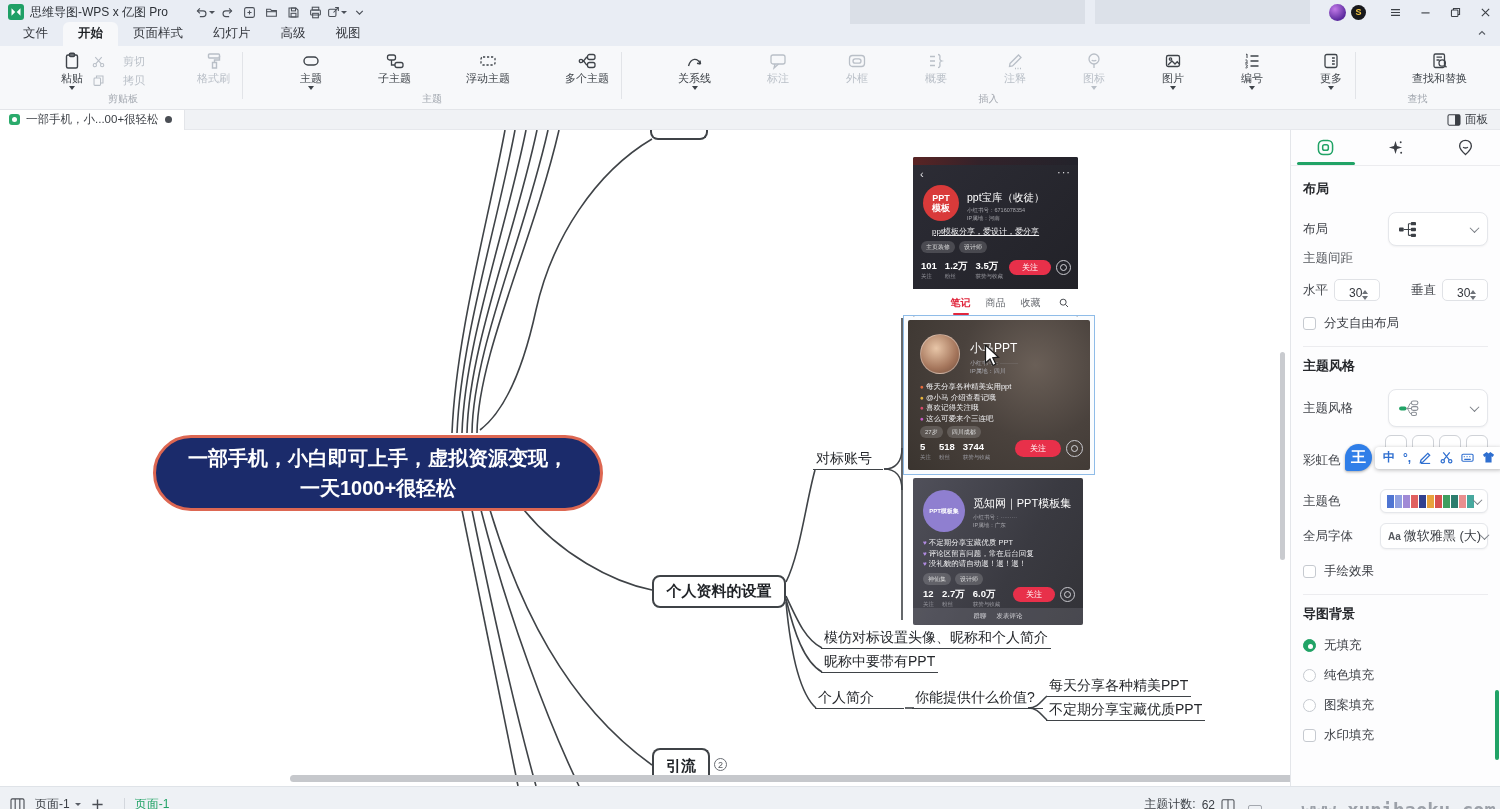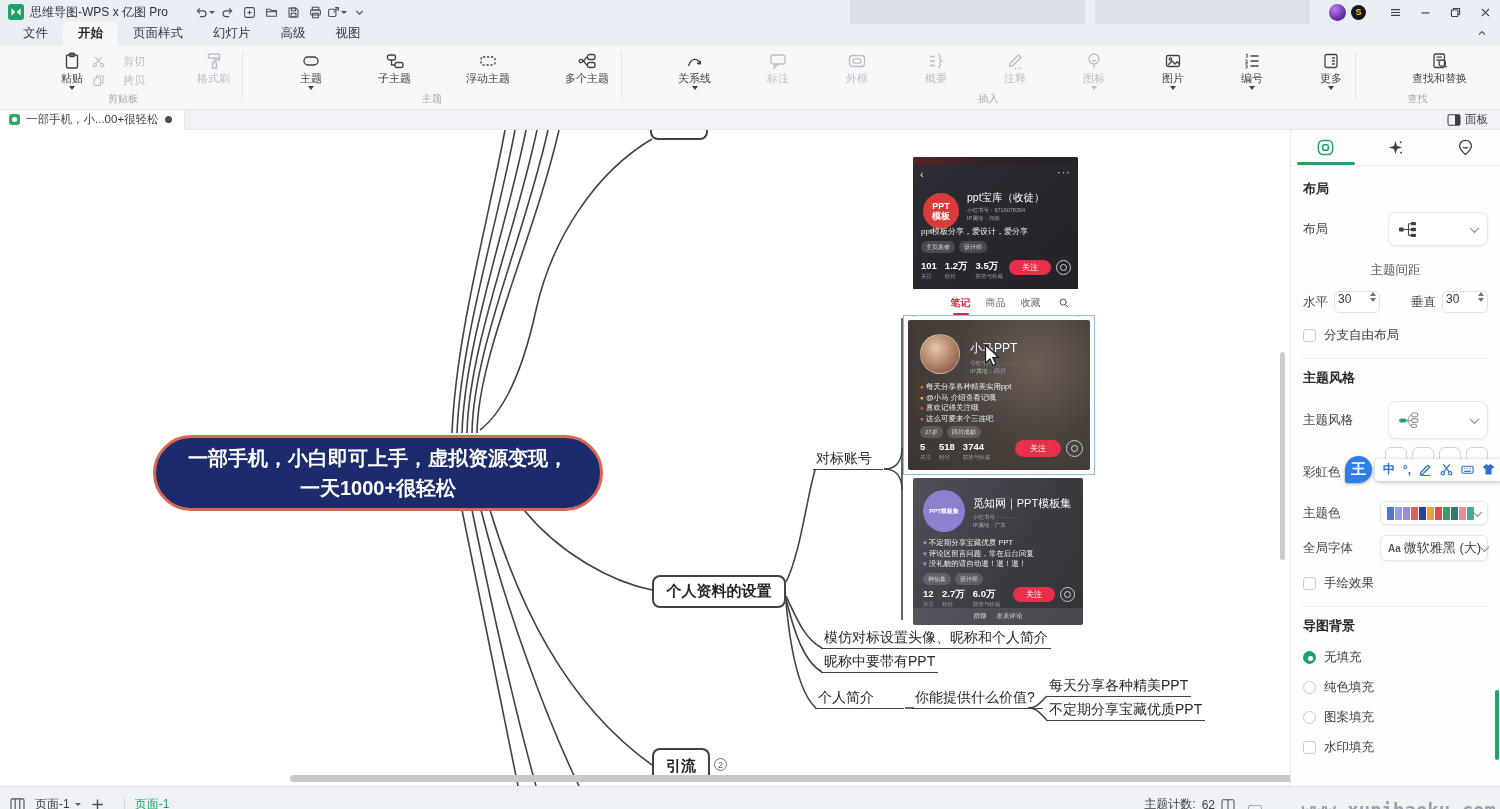--- a/index.html
+++ b/index.html
@@ -85,21 +85,21 @@
 
   .card1{left:913px;top:27px;width:165px;height:160px;background:#26262e;}
   .c1-blur{height:8px;background:linear-gradient(90deg,#5a2424,#33222a 40%,#23232b);filter:blur(.4px);}
   .c1-body{position:relative;height:124px;background:linear-gradient(135deg,#2c2c35,#222228);}
   .c1-tabs{position:relative;height:28px;background:#fff;display:flex;align-items:center;justify-content:center;gap:15px;font-size:10px;color:#66696f;}
   .c1-tab-active{color:#e0263c;font-weight:bold;position:relative;}
   .c1-tab-active::after{content:"";position:absolute;left:2px;right:2px;bottom:-5px;height:2px;background:#e0263c;border-radius:2px;}
   .c1-search{position:absolute;right:9px;top:9px;color:#4a4d52;}
   .back{position:absolute;left:7px;top:3px;font-size:11px;color:#e3e3e6;}
   .dots{position:absolute;right:7px;top:1px;font-size:11px;color:#e3e3e6;letter-spacing:1px;}
-  .av1{position:absolute;left:10px;top:28px;width:36px;height:36px;border-radius:50%;background:#d93a3a;display:flex;flex-direction:column;align-items:center;justify-content:center;font-weight:bold;font-size:9px;line-height:10px;color:#fff;}
+  .av1{position:absolute;left:10px;top:20px;width:36px;height:36px;border-radius:50%;background:#d93a3a;display:flex;flex-direction:column;align-items:center;justify-content:center;font-weight:bold;font-size:9px;line-height:10px;color:#fff;}
 
   .selbox{position:absolute;left:903px;top:185px;width:192px;height:160px;border:1.5px solid #8fbce8;background:rgba(150,190,235,.05);}
   .card2{left:908px;top:190px;width:182px;height:150px;
          background:radial-gradient(circle at 70% 30%,#6a5f57 0%,#4a423d 45%,#3a342f 100%);}
   .av2{position:absolute;left:12px;top:14px;width:40px;height:40px;border-radius:50%;
        background:radial-gradient(circle at 40% 35%,#e8c6a8,#a5765c 60%,#6e4a38);border:1px solid rgba(255,255,255,.35);}
 
   .card3{left:913px;top:348px;width:170px;height:147px;background:linear-gradient(120deg,#50505a,#3a3a41 60%,#333338);}
   .av3{position:absolute;left:10px;top:12px;width:42px;height:42px;border-radius:50%;background:#8f7fd0;display:flex;align-items:center;justify-content:center;text-align:center;font-size:6px;font-weight:bold;line-height:7px;color:#fff;padding:4px;}
   .c3-footer{position:absolute;left:0;right:0;bottom:0;height:17px;background:rgba(130,130,140,.28);display:flex;align-items:center;justify-content:center;gap:10px;font-size:6.5px;color:#d8d8dd;}
@@ -113,21 +113,21 @@
   .ptab.active{color:#21a366;}
   .ptab.active::after{content:"";position:absolute;left:6px;right:6px;bottom:0;height:3px;background:#21a366;border-radius:2px;}
   .pbody{padding:4px 12px 0;position:relative;}
   .ptitle{font-size:13px;font-weight:bold;color:#26282c;margin:10px 0 0;}
   .prow{display:flex;align-items:center;justify-content:space-between;}
   .plabel{font-size:12.5px;color:#41444a;}
   .psub{font-size:12.5px;color:#55585e;}
   .pselect{display:flex;align-items:center;justify-content:space-between;background:#fff;border:1px solid #e5e7eb;border-radius:8px;height:34px;width:100px;padding:0 9px;box-shadow:0 1px 2px rgba(0,0,0,.05);}
   .chev{width:7px;height:7px;border-right:1.4px solid #7a7e85;border-bottom:1.4px solid #7a7e85;transform:rotate(45deg) translate(-1px,-1px);flex:none;}
   .spingroup{display:flex;align-items:center;gap:6px;}
-  .spin{display:flex;align-items:flex-start;justify-content:space-between;border:1px solid #e0e2e6;border-radius:5px;height:22px;width:46px;background:#fff;padding:0 3px;font-size:12px;color:#33363c;}
+  .spin{display:flex;align-items:flex-end;justify-content:space-between;border:1px solid #e0e2e6;border-radius:5px;height:22px;width:46px;background:#fff;padding:0 14px;font-size:12px;color:#33363c;}
   .sarr{display:flex;flex-direction:column;gap:2px;}
   .sarr i{display:block;width:0;height:0;border-left:3px solid transparent;border-right:3px solid transparent;}
   .sarr .up{border-bottom:4px solid #6e7278;}
   .sarr .dn{border-top:4px solid #6e7278;}
   .checkrow{display:flex;align-items:center;gap:8px;font-size:12.5px;color:#3b3e44;}
   .pcheck{width:13px;height:13px;border:1.4px solid #c6cad0;border-radius:3px;background:#fff;flex:none;}
   .pradio{width:13px;height:13px;border:1.4px solid #c6cad0;border-radius:50%;background:#fff;flex:none;position:relative;}
   .pradio.sel{background:#21a366;border-color:#21a366;}
   .pradio.sel::after{content:"";position:absolute;left:4px;top:4px;width:5px;height:5px;border-radius:50%;background:#fff;}
   .pdiv{border:none;border-top:1px solid #ececef;margin:14px 0 0;}
@@ -514,21 +514,21 @@
           <span class="dots">···</span>
           <div class="av1">
             <span>PPT</span>
             <span>模板</span>
           </div>
           <div class="nm" style="left:54px;top:26px;font-size:10.5px;">ppt宝库（收徒）</div>
           <div class="meta" style="left:54px;top:42px;">
             <div>小红书号：6716078354</div>
             <div>IP属地：河南</div>
           </div>
-          <div class="bio" style="left:8px;top:62px;font-size:8px;">ppt模板分享，爱设计，爱分享</div>
+          <div class="bio" style="left:19px;top:62px;font-size:8px;text-decoration:underline;">ppt模板分享，爱设计，爱分享</div>
           <div class="tags" style="left:8px;top:76px;">
             <span class="tag">主页装修</span>
             <span class="tag">设计师</span>
           </div>
           <div class="stats" style="left:8px;top:96px;">
             <div class="stat">
                 <span class="n">101</span>
                 <span class="l">关注</span>
               </div>
             <div class="stat">
@@ -670,21 +670,21 @@
                 <rect x="1" y="7" width="5" height="4" rx="1" fill="#3c4046"></rect>
                 <rect x="13.5" y="1" width="5.5" height="3.6" rx="1" fill="#3c4046"></rect>
                 <rect x="13.5" y="7.2" width="5.5" height="3.6" rx="1" fill="#3c4046"></rect>
                 <rect x="13.5" y="13.4" width="5.5" height="3.6" rx="1" fill="#3c4046"></rect>
                 <path d="M6,9 H9 M11,2.8 V15.2 M11,2.8 H13.5 M11,9 H13.5 M11,15.2 H13.5 M9,9 H11" stroke="#3c4046" stroke-width="1.1" fill="none"></path>
               </svg>
             <span class="chev"></span>
           </div>
         </div>
 
-        <div class="psub" style="margin-top:16px;text-align:center;">主题间距</div>
+        <div class="psub" style="margin-top:4px;">主题间距</div>
 
         <div class="prow" style="margin-top:12px;">
           <div class="spingroup">
             <span class="plabel">水平</span>
             <div class="spin">
               <span>30</span>
               <span class="sarr">
                   <i class="up"></i>
                   <i class="dn"></i>
                 </span>

